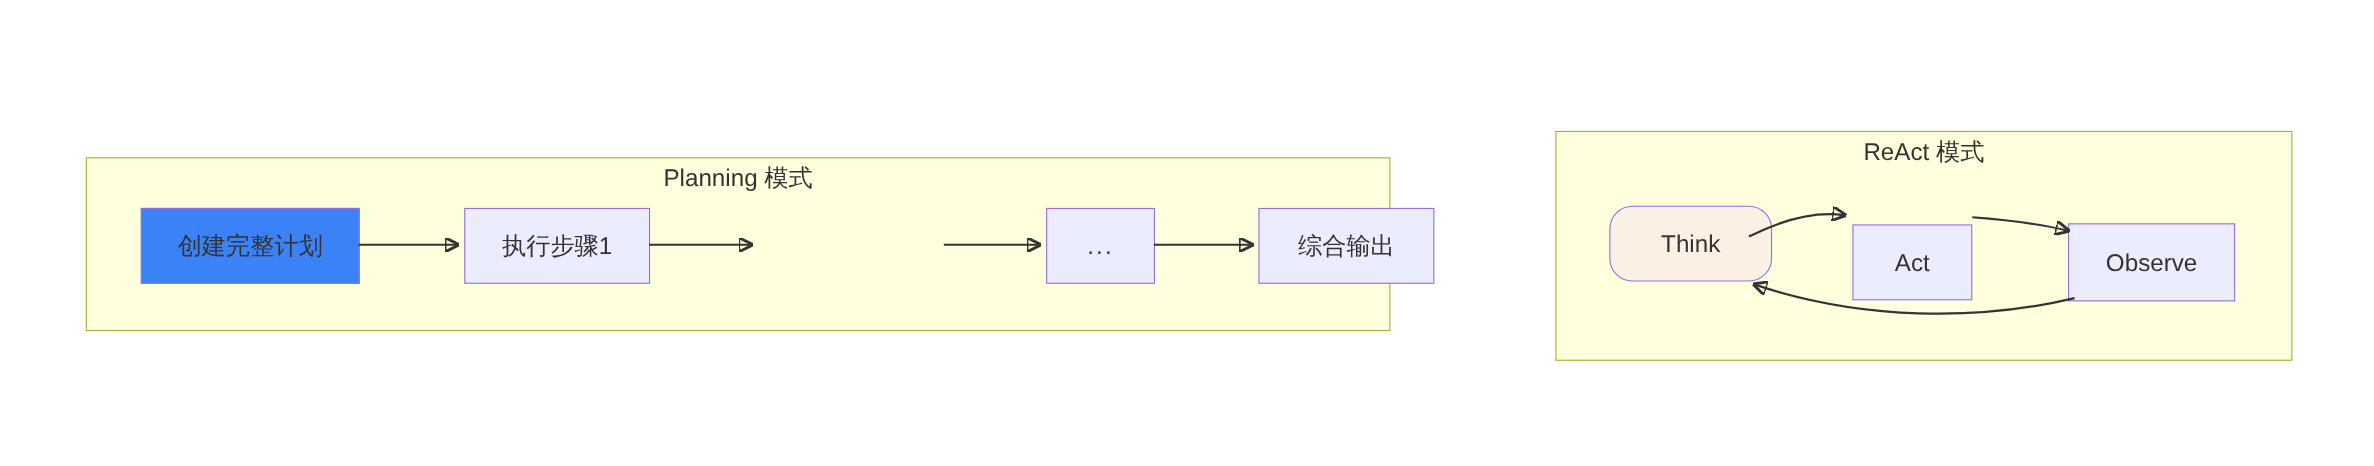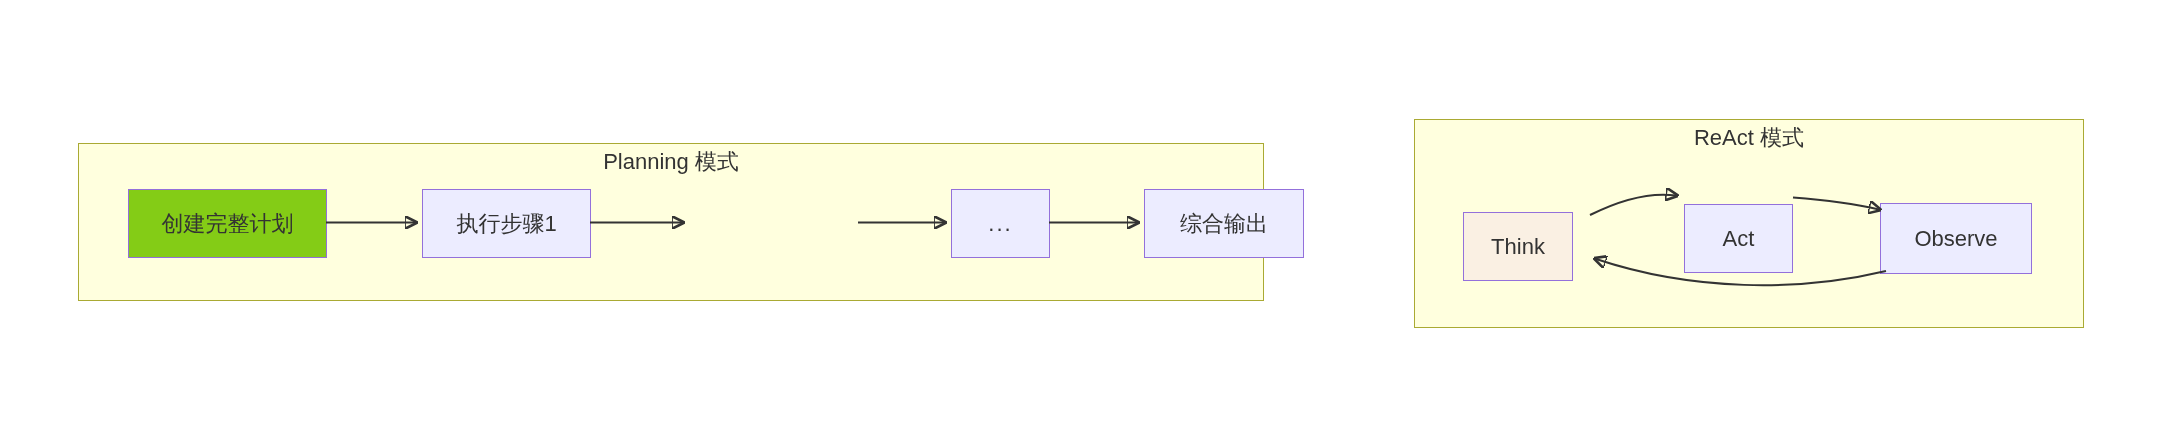--- a/index.html
+++ b/index.html
@@ -40,28 +40,28 @@
     border: 1.5px solid #9370db;
     box-sizing: border-box;
     display: flex;
     align-items: center;
     justify-content: center;
     font-size: 22px;
     color: #333333;
     white-space: nowrap;
   }
   .cluster-planning { left: 78px; top: 143px; width: 1186px; height: 158px; }
-  .node-create-plan { left: 49px;  top: 45px; width: 199px; height: 69px; background: #84cc16; }
+  .node-create-plan { left: 49px;  top: 45px; width: 199px; height: 69px; background: #3b82f6; }
   .node-step1       { left: 343px; top: 45px; width: 169px; height: 69px; text-align: right; }
   .node-step2       { left: 610px; top: 45px; width: 170px; height: 69px; }
   .node-ellipsis    { left: 872px; top: 45px; width: 99px;  height: 69px; letter-spacing: 2px; }
   .node-output      { left: 1065px;top: 45px; width: 160px; height: 69px; }
 
   .cluster-react { left: 1414px; top: 119px; width: 670px; height: 209px; }
-  .node-think   { left: 48px;  top: 92px; width: 110px; height: 69px; background: #faf0e3; }
+  .node-think   { left: 48px;  top: 67px; width: 148px; height: 69px; background: #faf0e3; border-radius: 21px; }
   .node-act     { left: 269px; top: 44px; width: 109px; height: 69px; margin-top: 40px; }
   .node-observe { left: 465px; top: 83px; width: 152px; height: 71px; }
 
   .edge-layer {
     position: absolute;
     left: 0; top: 0;
     width: 2158px;
     height: 424px;
     pointer-events: none;
   }

